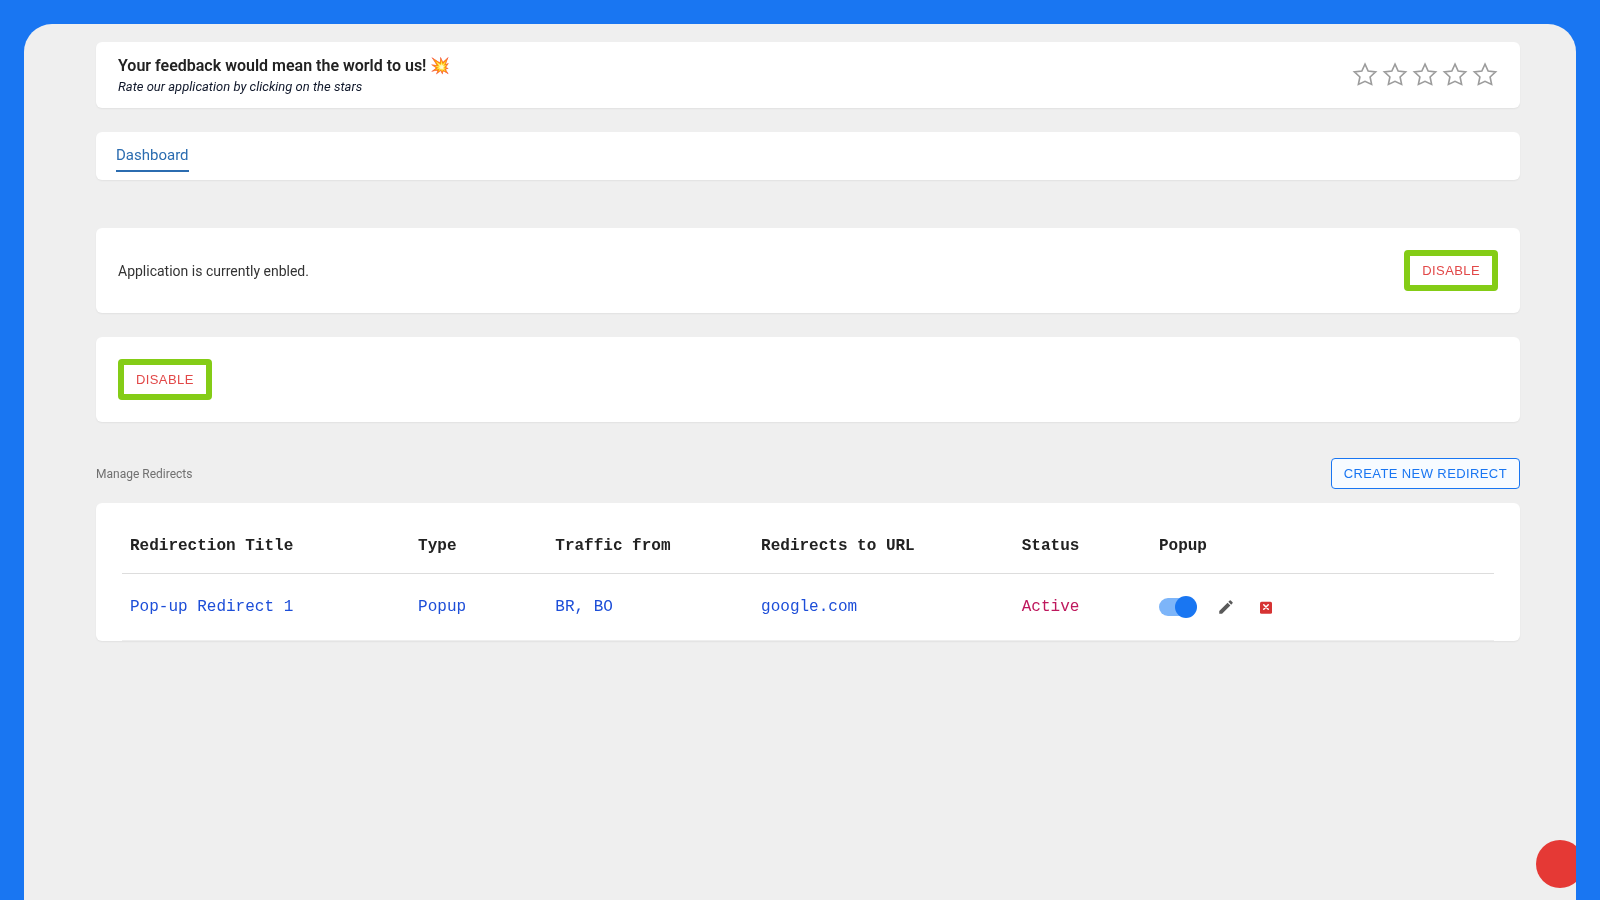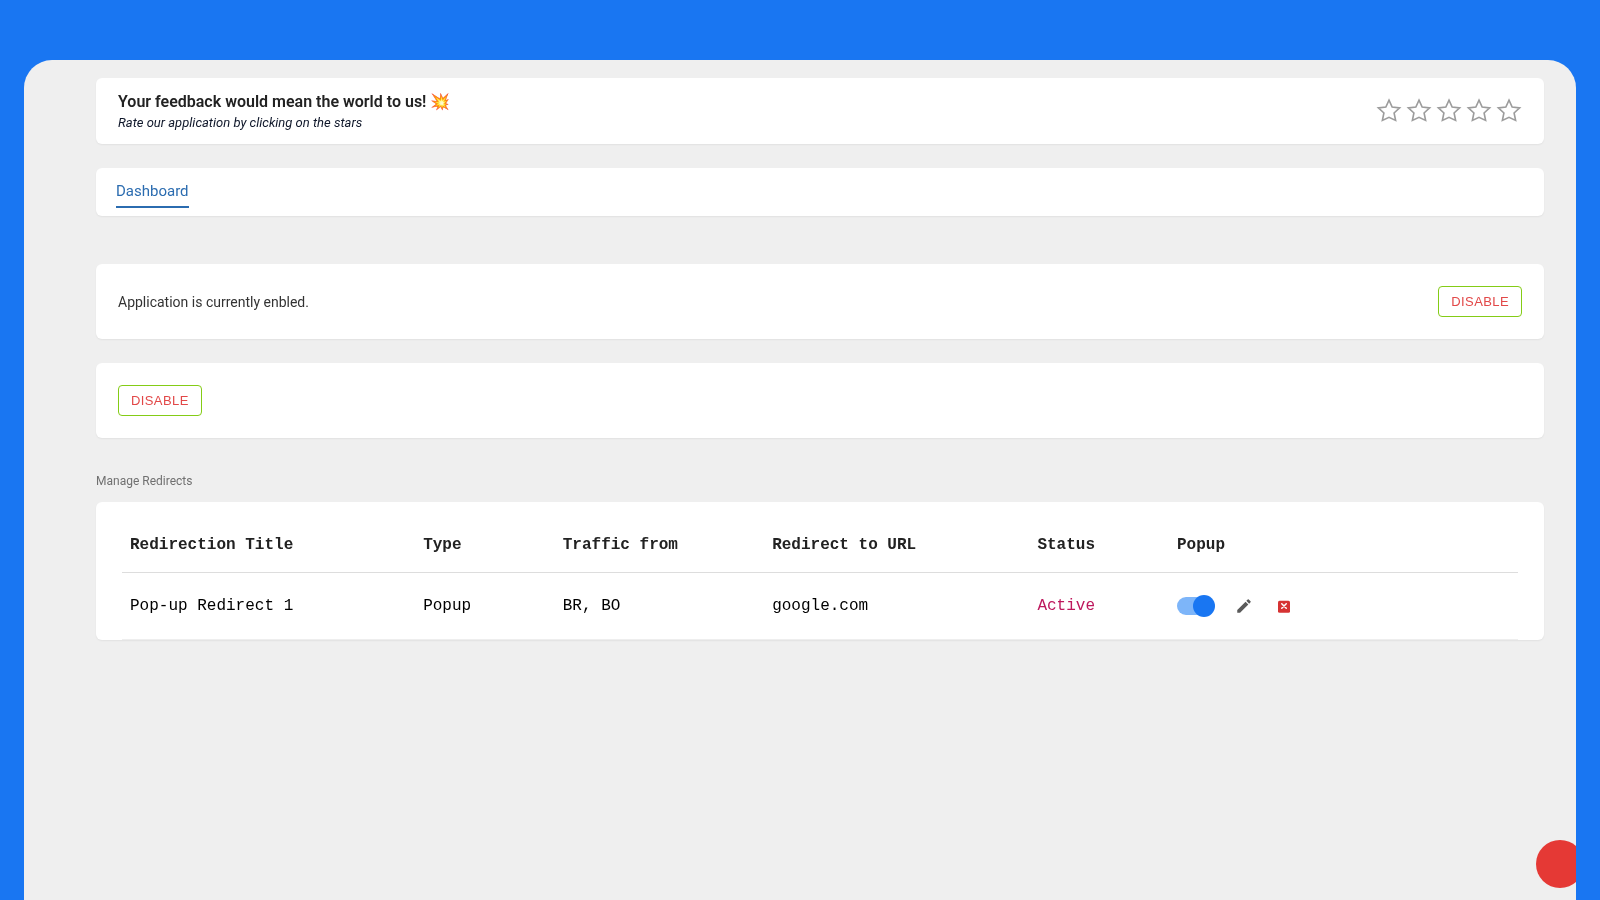--- a/index.html
+++ b/index.html
@@ -13,23 +13,22 @@
     position: relative;
   }
   .app-window {
     position: absolute;
     top: 24px;
     left: 24px;
     right: 24px;
     bottom: 0;
     background: #efefef;
     border-radius: 28px 28px 0 0;
-    padding: 18px 32px 0 72px;
+    padding: 18px 56px 0 72px;
     overflow: hidden;
-    margin-top: 36px;
   }
   .card {
     background: #fff;
     border-radius: 6px;
     box-shadow: 0 1px 2px rgba(0,0,0,0.06);
     padding: 14px 22px;
     margin-bottom: 24px;
   }
   
   .feedback-card { display:flex; align-items:center; justify-content:space-between; }
@@ -45,21 +44,21 @@
     color:#2b6cb0;
     font-size:15px;
     border-bottom:2px solid #2b6cb0;
     cursor:pointer;
   }
   
   .status-card { display:flex; align-items:center; justify-content:space-between; padding:22px 22px; }
   .status-text { font-size:14px; color:#333; }
   .status-text a { color:#333; text-decoration:underline; }
   .btn-outline-red {
-    border:1px solid #84cc16;
+    border:6px solid #84cc16;
     color:#e24848;
     background:#fff;
     border-radius:4px;
     padding:7px 12px;
     font-size:13px;
     letter-spacing:.4px;
     cursor:pointer;
   }
   
   .mgmt-header { display:flex; align-items:center; justify-content:space-between; margin:36px 0 14px; }
@@ -80,21 +79,21 @@
   th {
     text-align:left;
     font-size:16px;
     color:#222;
     font-weight:700;
     padding:12px 8px 18px;
     border-bottom:1px solid #ddd;
   }
   td {
     font-size:16px;
-    color:#000000;
+    color:#1d4ed8;
     padding:24px 8px;
     border-bottom:1px solid #eee;
   }
   .status-active { color:#be185d; }
   .actions { display:flex; align-items:center; gap:22px; }
   .toggle {
     width:36px; height:18px; border-radius:9px;
     background:#7db5f9; position:relative; cursor:pointer;
   }
   .toggle:after {
@@ -148,30 +147,31 @@
     <span class="status-text">Application is currently enbled.</span>
     <button class="btn-outline-red">DISABLE</button>
   </div>
 
   <div class="card status-card">
     <button class="btn-outline-red">DISABLE</button>
   </div>
 
   <div class="mgmt-header">
     <span class="mgmt-title">Manage Redirects</span>
+    <button class="btn-outline-blue">CREATE NEW REDIRECT</button>
   </div>
 
   <div class="card table-card">
     <table>
       <thead>
         <tr>
           <th style="width:21%">Redirection Title</th>
           <th style="width:10%">Type</th>
           <th style="width:15%">Traffic from</th>
-          <th style="width:19%">Redirect to URL</th>
+          <th style="width:19%">Redirects to URL</th>
           <th style="width:10%">Status</th>
           <th>Popup</th>
         </tr>
       </thead>
       <tbody>
         <tr>
           <td>Pop-up Redirect 1</td>
           <td>Popup</td>
           <td>BR, BO</td>
           <td>google.com</td>

